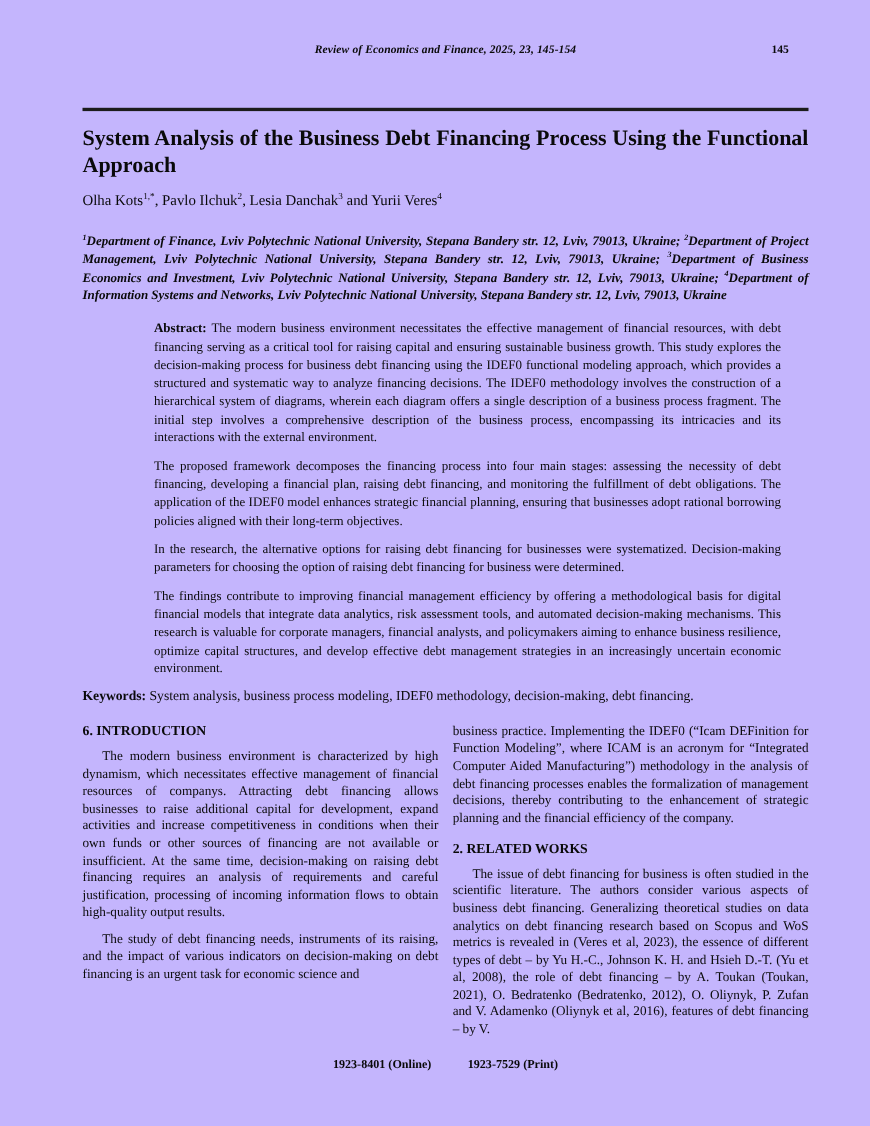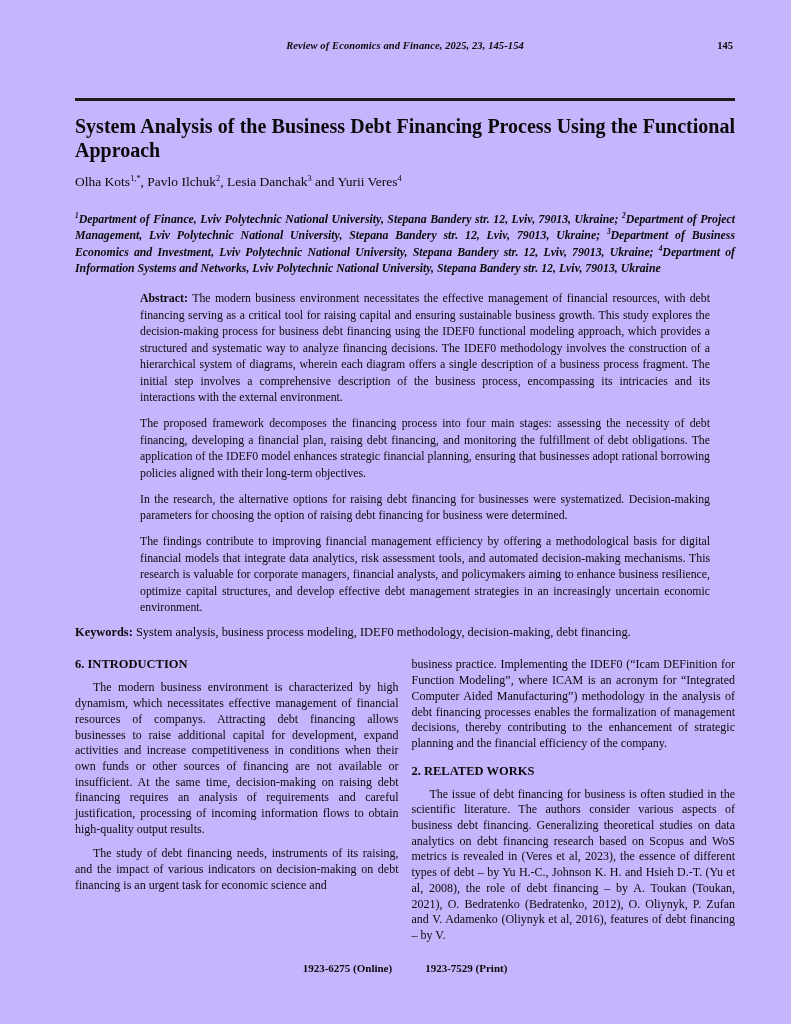--- a/index.html
+++ b/index.html
@@ -19,21 +19,21 @@
   .header-row { position: relative; height: 15px; }
   .journal-line {
     text-align: center;
     font-size: 10.5px;
     font-weight: bold;
     font-style: italic;
     letter-spacing: 0.1px;
   }
   .page-number {
     position: absolute;
-    right: 2px; top: 0;
+    right: 18px; top: 0;
     font-size: 10.5px;
     font-weight: bold;
     font-style: normal;
     font-family: Liberation Serif, serif;
   }
   .header-rule {
     margin-top: 43px;
     height: 3px;
     background: #1c1c1c;
     width: 100%;
@@ -158,17 +158,17 @@
       </div>
     <div class="col" id="col-right">
         <p class="body-para">business practice. Implementing the IDEF0 (“Icam DEFinition for Function Modeling”, where ICAM is an acronym for “Integrated Computer Aided Manufacturing”) methodology in the analysis of debt financing processes enables the formalization of management decisions, thereby contributing to the enhancement of strategic planning and the financial efficiency of the company.</p>
         <h3 class="sec-heading mt">2. RELATED WORKS</h3>
         <p class="body-para indent">The issue of debt financing for business is often studied in the scientific literature. The authors consider various aspects of business debt financing. Generalizing theoretical studies on data analytics on debt financing research based on Scopus and WoS metrics is revealed in (Veres et al, 2023), the essence of different types of debt – by Yu H.-C., Johnson K. H. and Hsieh D.-T. (Yu et al, 2008), the role of debt financing – by A. Toukan (Toukan, 2021), O. Bedratenko (Bedratenko, 2012), O. Oliynyk, P. Zufan and V. Adamenko (Oliynyk et al, 2016), features of debt financing – by V.</p>
       </div>
   </div>
 
 
   <div class="footer">
-    <span>1923-6275 (Online)</span>
+    <span>1923-8401 (Online)</span>
     <span>1923-7529 (Print)</span>
   </div>
 
 </div>
 
 </body></html>

